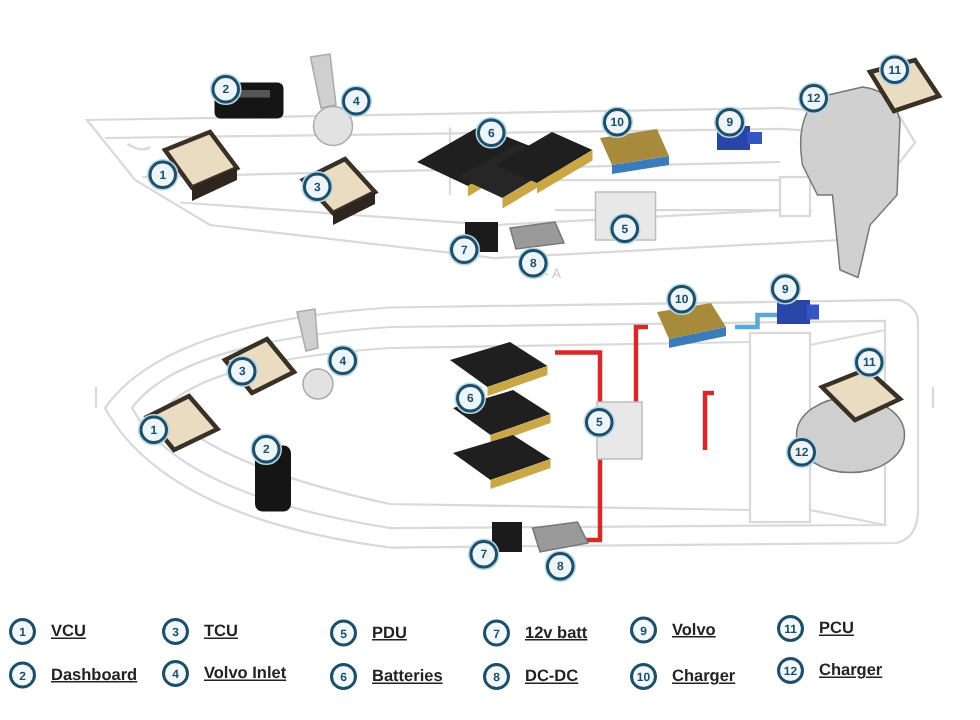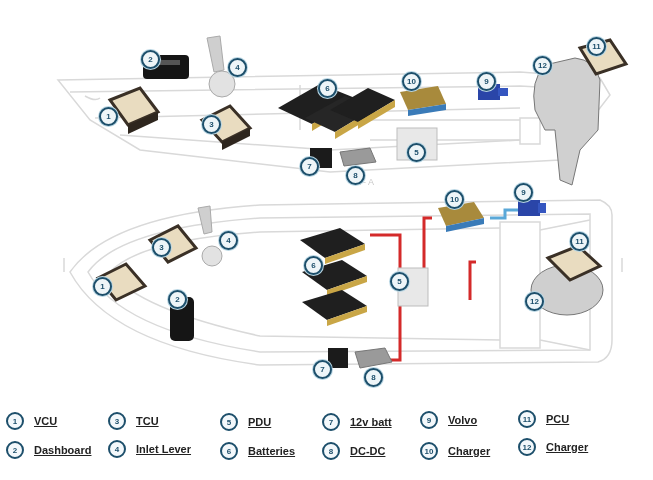--- a/index.html
+++ b/index.html
@@ -175,21 +175,21 @@
   <div class="lg-item" style="left:6px;top:41px;">
     <span class="lg-badge">2</span>
     <span class="lg-label">Dashboard</span>
   </div>
   <div class="lg-item" style="left:108px;top:12px;">
     <span class="lg-badge">3</span>
     <span class="lg-label">TCU</span>
   </div>
   <div class="lg-item" style="left:108px;top:40px;">
     <span class="lg-badge">4</span>
-    <span class="lg-label">Inlet Lever</span>
+    <span class="lg-label">Volvo Inlet</span>
   </div>
   <div class="lg-item" style="left:220px;top:13px;">
     <span class="lg-badge">5</span>
     <span class="lg-label">PDU</span>
   </div>
   <div class="lg-item" style="left:220px;top:42px;">
     <span class="lg-badge">6</span>
     <span class="lg-label">Batteries</span>
   </div>
   <div class="lg-item" style="left:322px;top:13px;">

